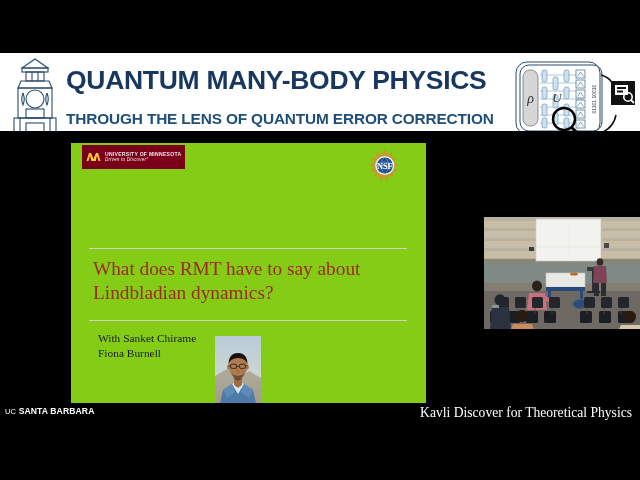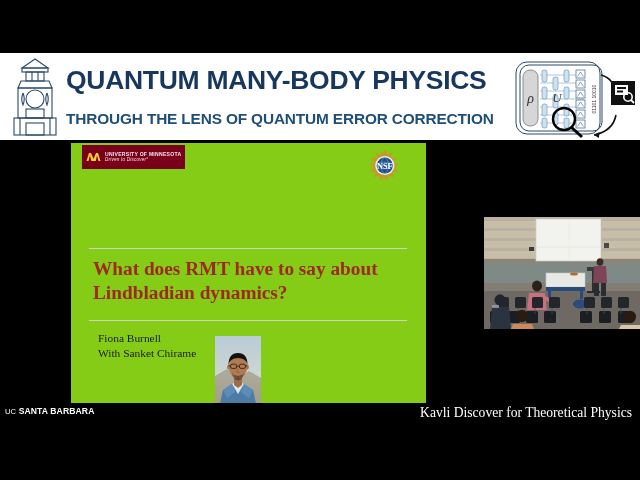--- a/index.html
+++ b/index.html
@@ -23,21 +23,21 @@
     background: #000000;
     overflow: hidden;
   }
 
   
   .header-band {
     position: absolute;
     left: 0;
     top: 53px;
     width: 640px;
-    height: 87px;
+    height: 78px;
     background: #ffffff;
     overflow: hidden;
   }
   .storke-tower {
     position: absolute;
     left: 8px;
     top: 4px;
     width: 54px;
     height: 80px;
   }
@@ -135,21 +135,21 @@
   .slide-title {
     position: absolute;
     left: 22px;
     top: 114px;
     width: 315px;
     font-family: "Liberation Serif", serif;
     font-size: 19.3px;
     line-height: 1.26;
     color: #a0291f;
   }
-  .slide-title .ln { display: block; font-weight: bold; }
+  .slide-title .ln { display: block; }
 
   .authors {
     position: absolute;
     left: 27px;
     top: 188px;
     font-family: "Liberation Serif", serif;
     font-size: 11.4px;
     line-height: 1.32;
     color: #1c1c1c;
   }
@@ -356,22 +356,22 @@
     <div class="rule rule-top"></div>
 
     <div class="slide-title">
       <span class="ln">What does RMT have to say about</span>
       <span class="ln">Lindbladian dynamics?</span>
     </div>
 
     <div class="rule rule-bottom"></div>
 
     <div class="authors">
+      <span class="ln">With Sanket Chirame</span>
       <span class="ln">Fiona Burnell</span>
-      <span class="ln">With Sanket Chirame</span>
     </div>
 
     <svg class="headshot" viewBox="0 0 46 72" preserveAspectRatio="none">
       <defs>
         <linearGradient id="skyg" x1="0" y1="0" x2="0" y2="1">
           <stop offset="0%" stop-color="#b9ccd8"></stop>
           <stop offset="55%" stop-color="#cdd6d2"></stop>
           <stop offset="100%" stop-color="#b3ab97"></stop>
         </linearGradient>
       </defs>

